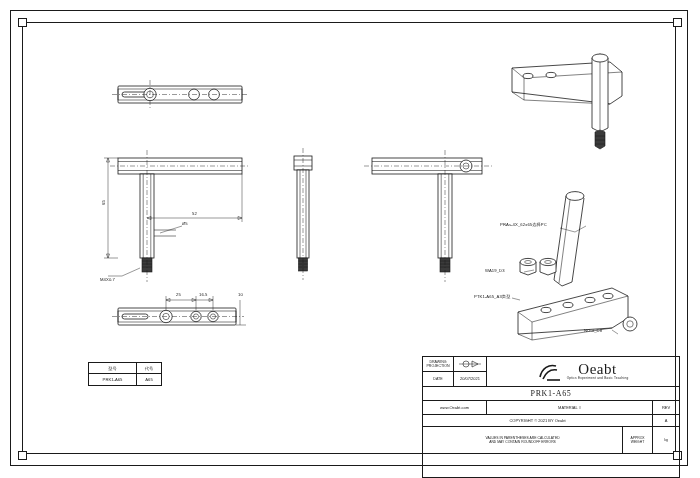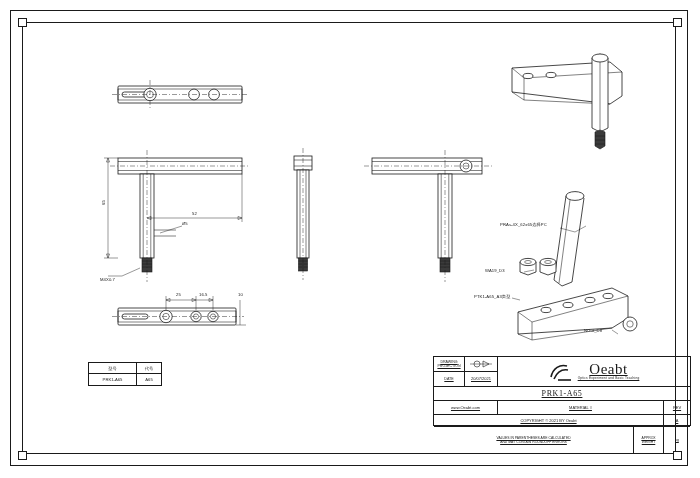--- a/index.html
+++ b/index.html
@@ -16,21 +16,21 @@
   svg.draw{position:absolute;left:0;top:0;width:700px;height:478px;}
   .ln-t{stroke:#1a1a1a;stroke-width:0.55;fill:none;}
   .fillw{fill:#ffffff;stroke:#1a1a1a;stroke-width:0.8;}
   .fillg{fill:#3b3b3b;stroke:#1a1a1a;stroke-width:0.6;}
   .ctr{stroke:#1a1a1a;stroke-width:0.45;fill:none;stroke-dasharray:5 2 1 2;}
   .dim{stroke:#1a1a1a;stroke-width:0.45;fill:none;}
 
   .lbl{position:absolute;font-size:4.2px;letter-spacing:0.1px;color:#1a1a1a;white-space:nowrap;font-family:"Liberation Sans",sans-serif;}
 
   
-  .tb{position:absolute;left:433px;top:356px;width:258px;height:70px;border:1px solid #1a1a1a;box-sizing:border-box;font-size:5px;text-decoration:underline;}
+  .tb{position:absolute;left:422px;top:356px;width:258px;height:122px;border:1px solid #1a1a1a;box-sizing:border-box;font-size:5px;}
   .tb .row{display:flex;border-bottom:1px solid #1a1a1a;box-sizing:border-box;}
   .tb .row:last-child{border-bottom:none;}
   .cell{display:flex;align-items:center;justify-content:center;box-sizing:border-box;text-align:center;padding:0 2px;overflow:hidden;}
   .bdr-r{border-right:1px solid #1a1a1a;}
   .r1{height:30px;}
   .r2{height:14px;}
   .r3{height:14px;}
   .r4{height:12px;}
   .r5{height:26px;}
   .proj-block{width:64px;flex-direction:column;padding:0;}

